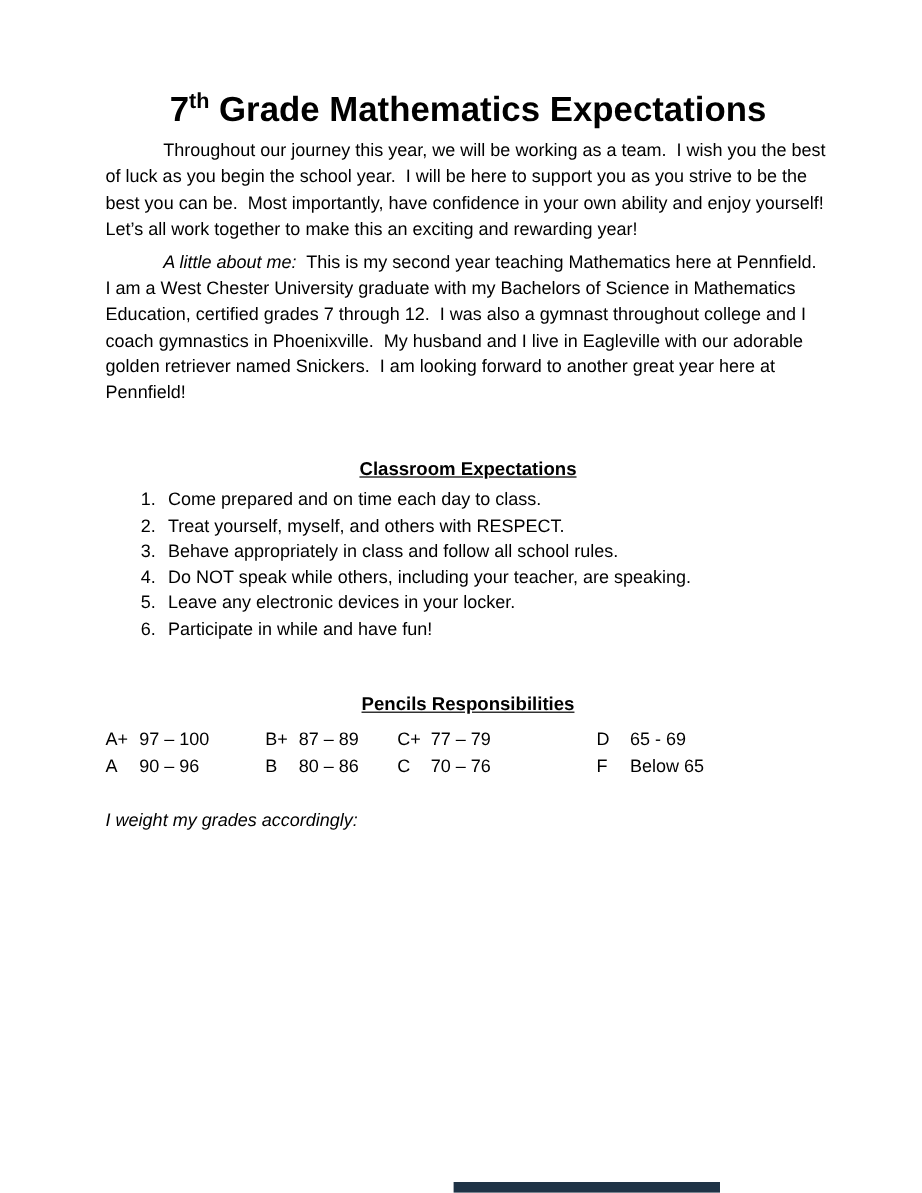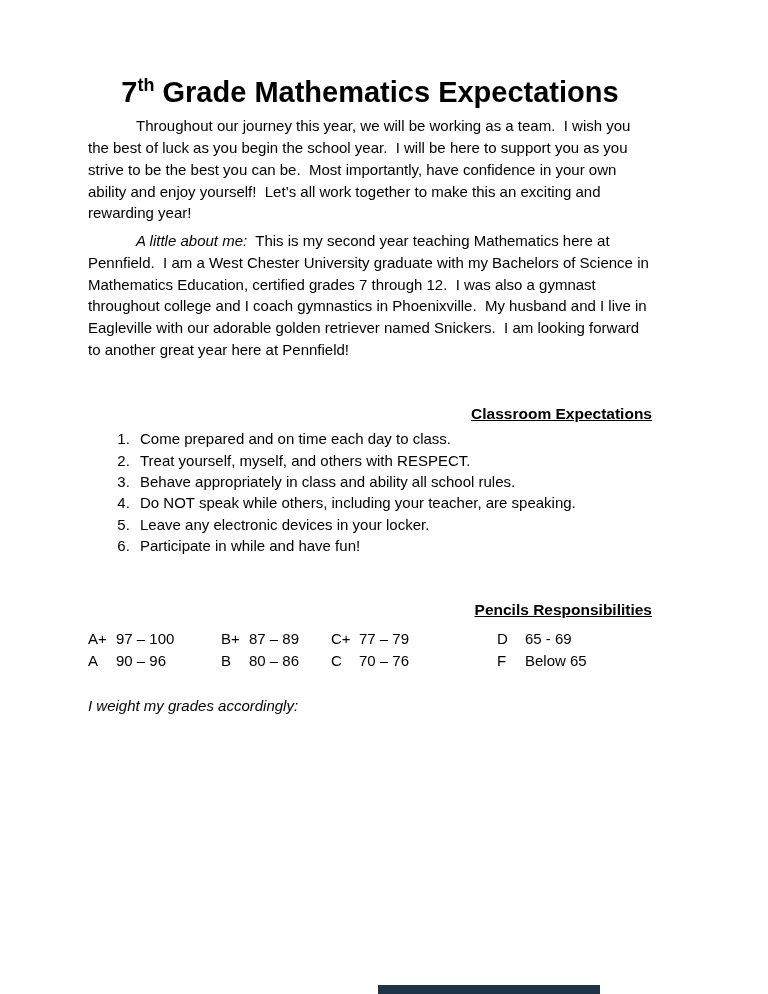--- a/index.html
+++ b/index.html
@@ -15,21 +15,21 @@
     color: #000000;
     font-family: "Liberation Sans", sans-serif;
     font-size: 15px;
     line-height: 1.45;
     overflow: hidden;
   }
 
   .page {
     width: 768px;
     height: 994px;
-    padding: 76px 116px 0 88px;
+    padding: 76px 76px 0 88px;
     position: relative;
   }
 
   .doc-title {
     text-align: center;
     font-size: 29px;
     font-weight: bold;
     line-height: 1.15;
   }
   .doc-title sup {
@@ -40,21 +40,21 @@
 
   .para {
     white-space: pre-wrap;
     margin-top: 6px;
   }
   .para.indent { text-indent: 3.2em; }
   .italic { font-style: italic; }
   .bold { font-weight: bold; }
 
   .section-heading {
-    text-align: right;
+    text-align: center;
     font-weight: bold;
     text-decoration: underline;
     font-size: 15.5px;
     margin-top: 42px;
   }
 
   ol.doc-list {
     margin-top: 3px;
     padding-left: 46px;
     list-style: decimal;
@@ -92,21 +92,21 @@
   <h1 class="doc-title"><span>7</span><sup>th</sup><span> Grade Mathematics Expectations</span></h1>
 
   <p class="para indent">Throughout our journey this year, we will be working as a team.  I wish you the best of luck as you begin the school year.  I will be here to support you as you strive to be the best you can be.  Most importantly, have confidence in your own ability and enjoy yourself!  Let’s all work together to make this an exciting and rewarding year!</p>
 
   <p class="para indent"><span class="italic">A little about me:</span><span>  This is my second year teaching Mathematics here at Pennfield.  I am a West Chester University graduate with my Bachelors of Science in Mathematics Education, certified grades 7 through 12.  I was also a gymnast throughout college and I coach gymnastics in Phoenixville.  My husband and I live in Eagleville with our adorable golden retriever named Snickers.  I am looking forward to another great year here at Pennfield!</span></p>
 
   <h2 class="section-heading">Classroom Expectations</h2>
   <ol class="doc-list">
     <li>Come prepared and on time each day to class.</li>
     <li>Treat yourself, myself, and others with RESPECT.</li>
-    <li>Behave appropriately in class and ability all school rules.</li>
+    <li>Behave appropriately in class and follow all school rules.</li>
     <li>Do NOT speak while others, including your teacher, are speaking.</li>
     <li>Leave any electronic devices in your locker.</li>
     <li>Participate in while and have fun!</li>
   </ol>
 
   <h2 class="section-heading">Pencils Responsibilities</h2>
 
 
   <div class="grade-grid">
     <div class="grade-cell">

